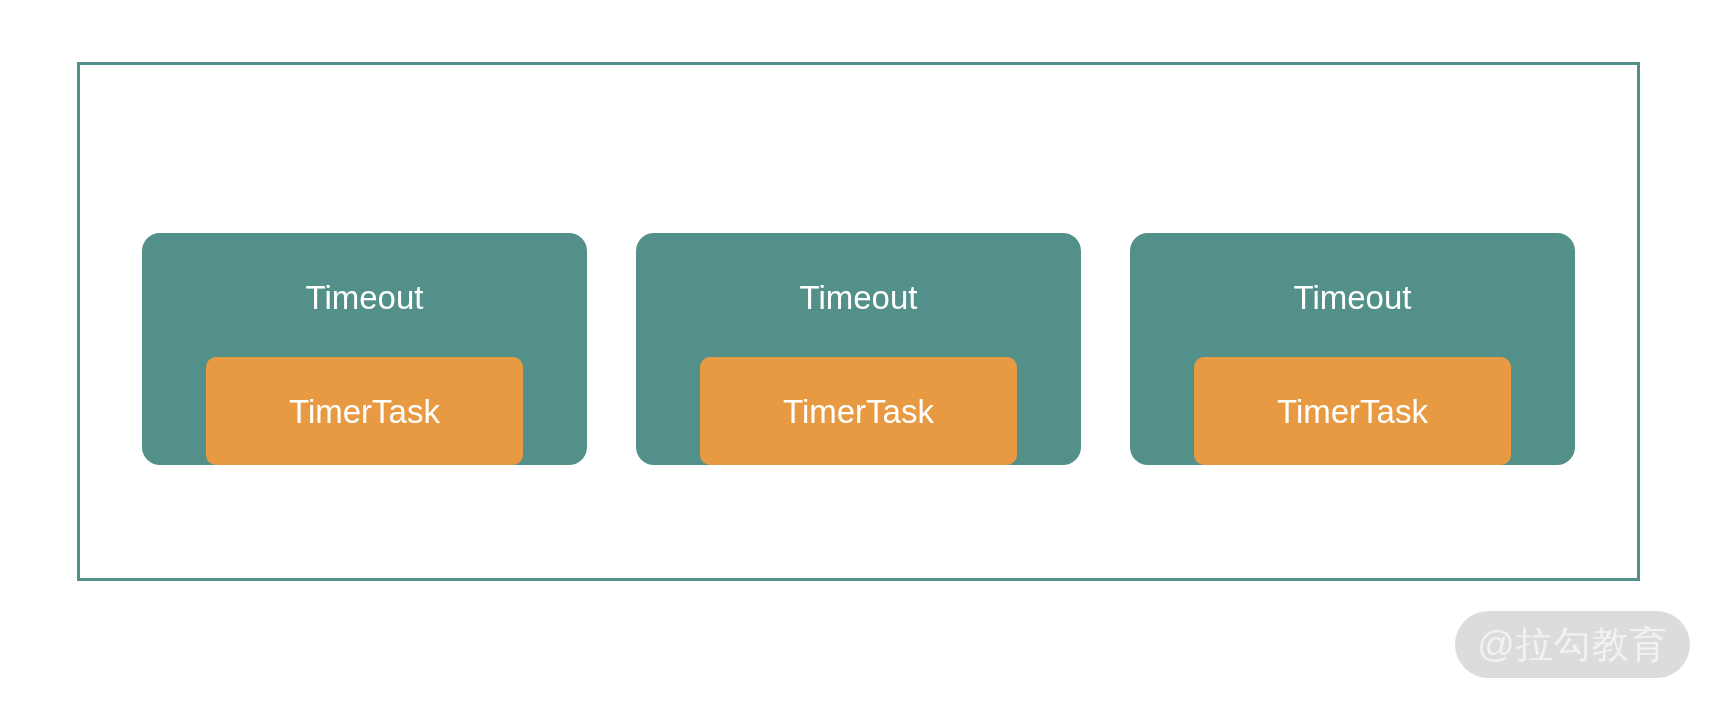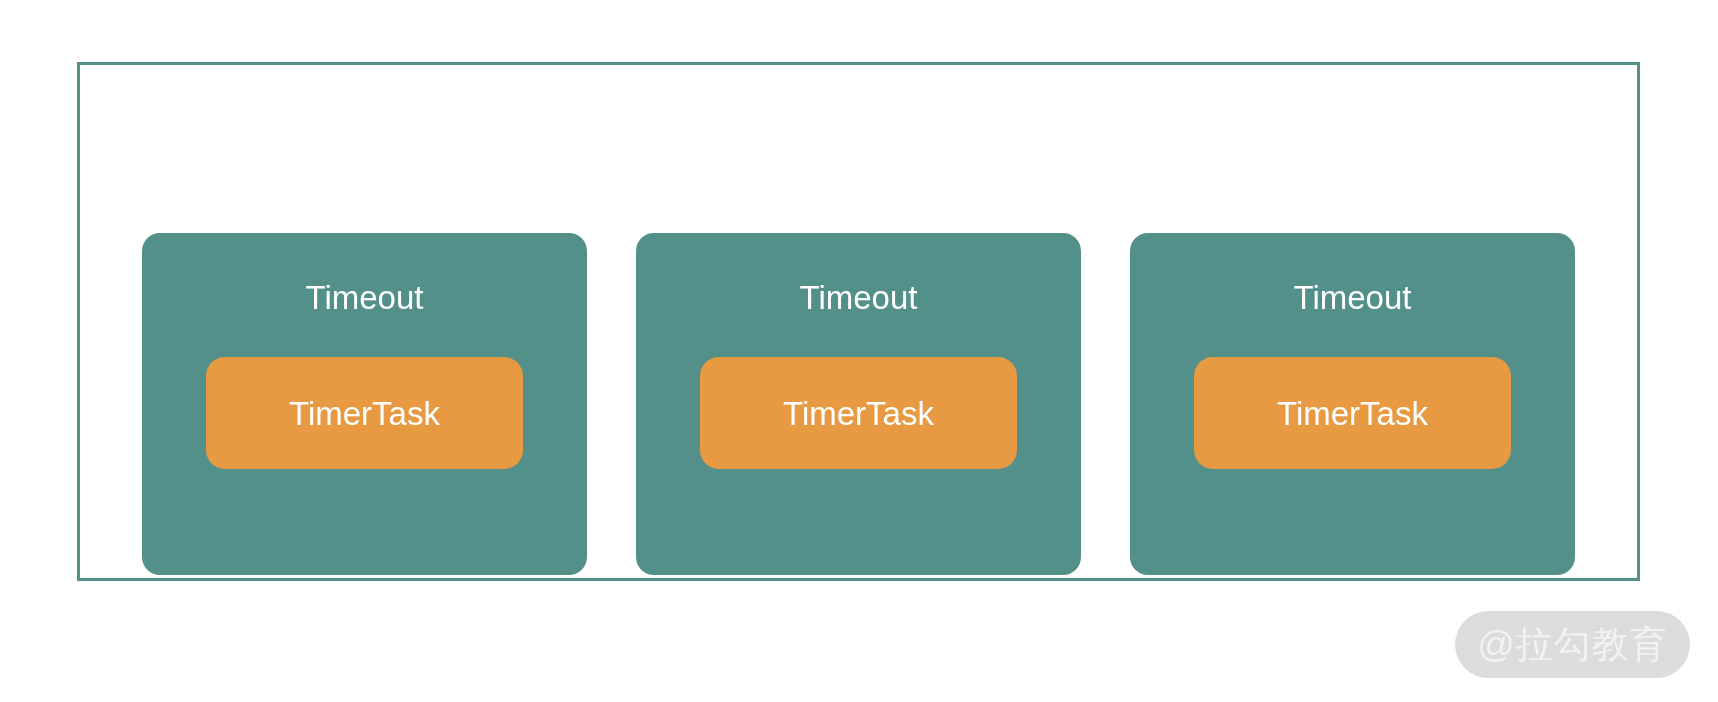--- a/index.html
+++ b/index.html
@@ -59,21 +59,21 @@
     height: 305px;
     display: flex;
     justify-content: space-between;
     align-items: stretch;
   }
 
   .timeout-panel {
     position: relative;
     flex: 0 0 445px;
     width: 445px;
-    height: 342px;
+    height: 232px;
     background: #539089;
     border-radius: 18px;
     box-sizing: border-box;
     display: flex;
     flex-direction: column;
     align-items: center;
     text-align: right;
   }
 
   .timeout-label {
@@ -83,21 +83,21 @@
     font-weight: 400;
     line-height: 1;
     user-select: none;
   }
 
   .timertask-box {
     margin-top: 43px;
     width: 317px;
     height: 112px;
     background: #e89a43;
-    border-radius: 19px;
+    border-radius: 10px;
     display: flex;
     align-items: center;
     justify-content: center;
   }
 
   .timertask-label {
     color: #ffffff;
     font-size: 33px;
     font-weight: 400;
     line-height: 1;

